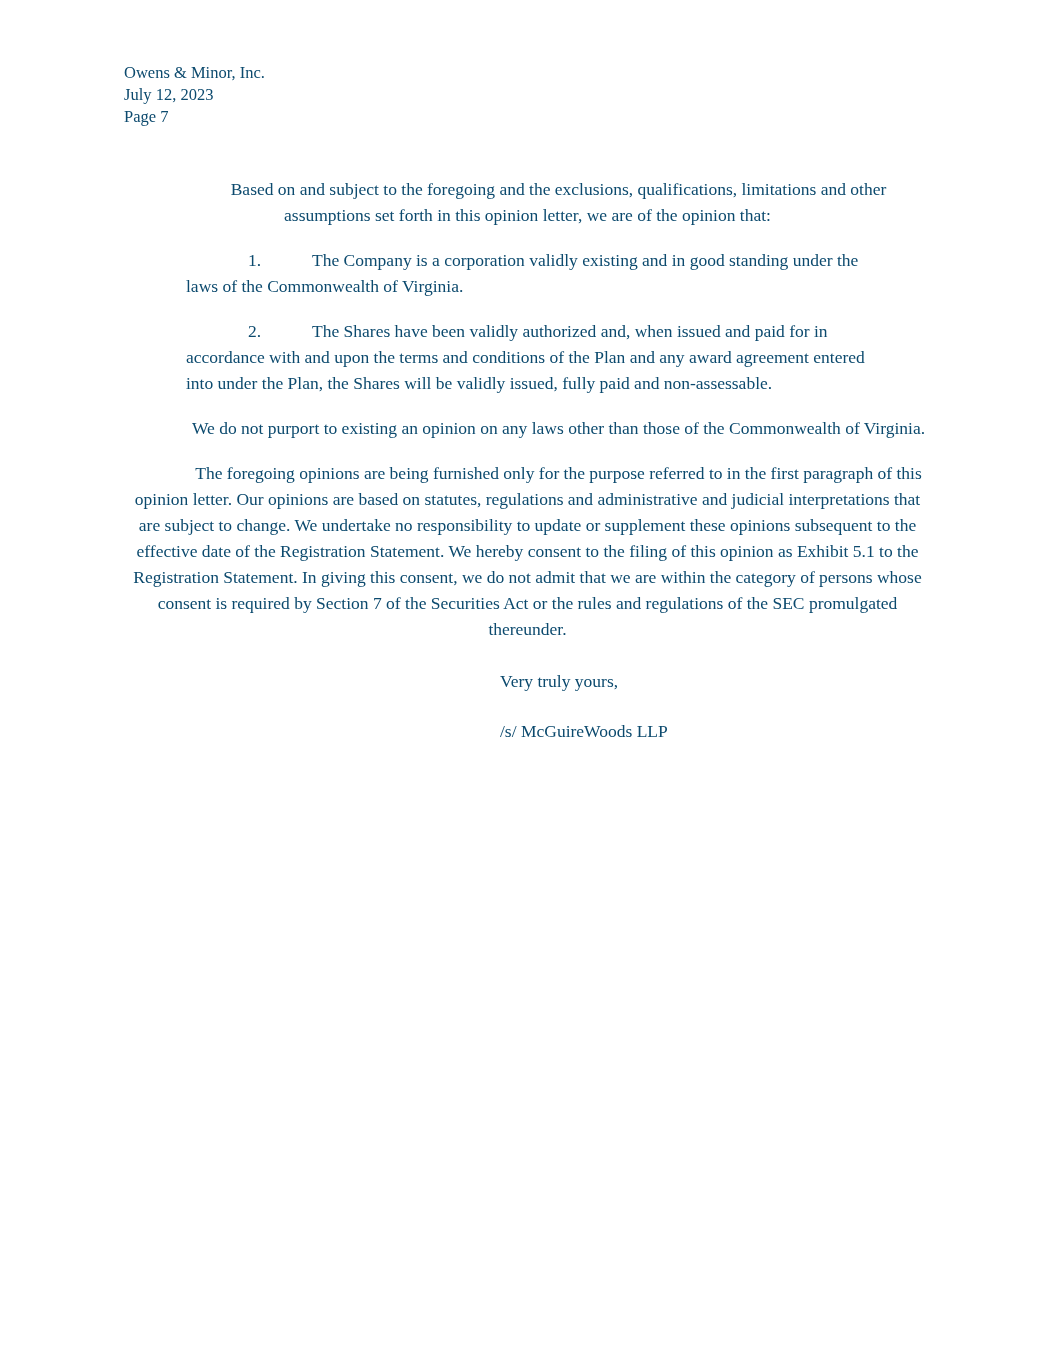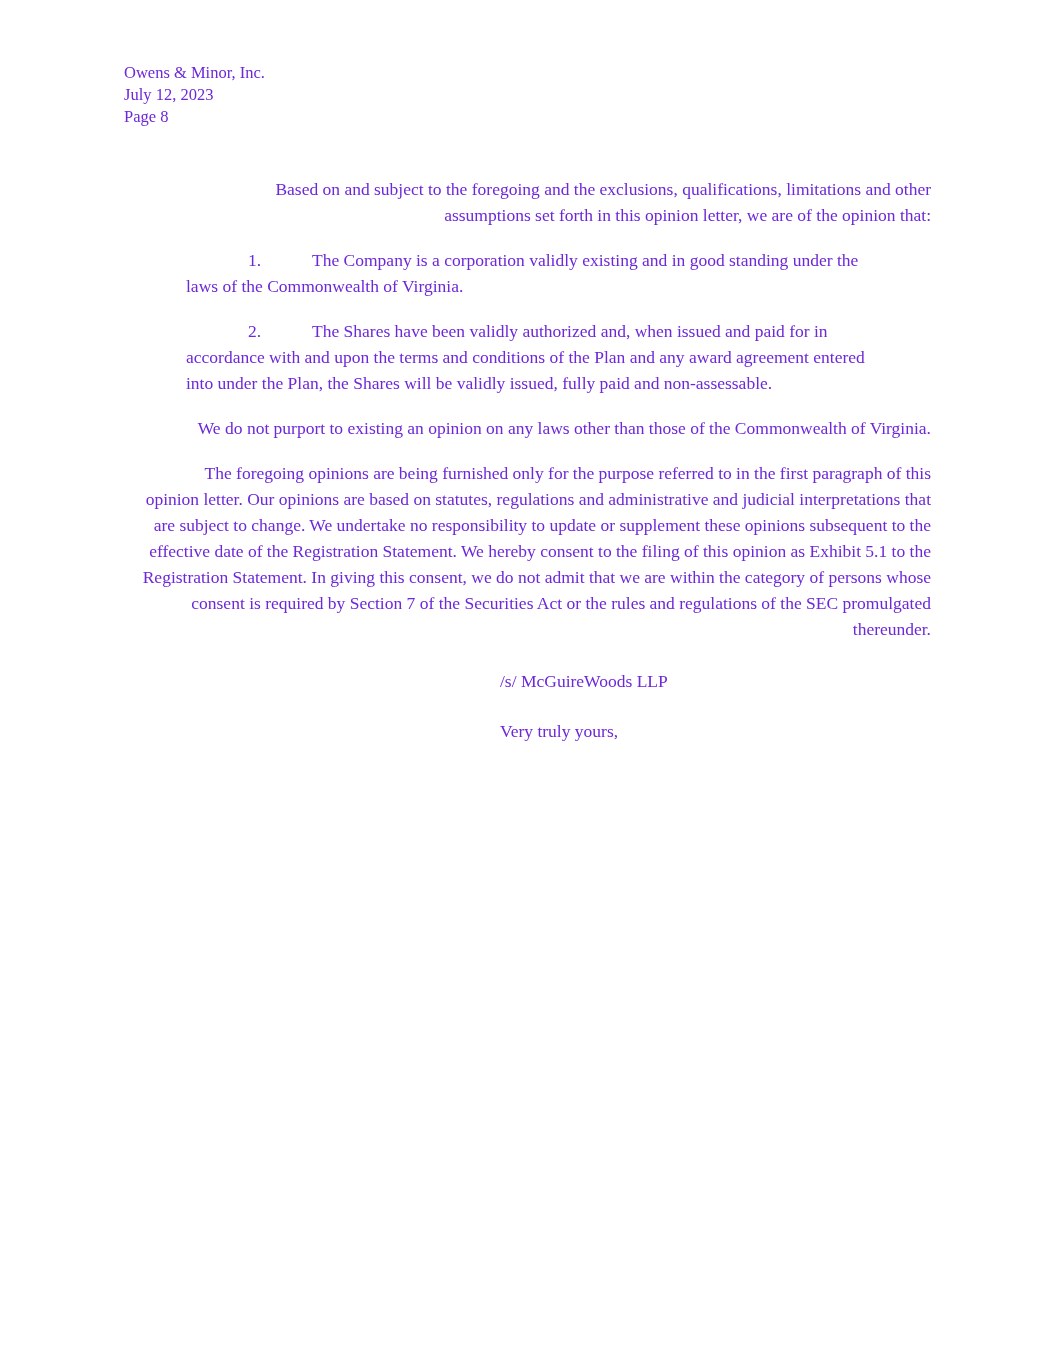--- a/index.html
+++ b/index.html
@@ -6,38 +6,38 @@
     margin: 0;
     padding: 0;
     background: #ffffff;
   }
   .page {
     position: relative;
     width: 1055px;
     height: 1365px;
     background: #ffffff;
     font-family: "Liberation Serif", "DejaVu Serif", serif;
-    color: #6d28d9;
+    color: #0c4a6e;
     font-size: 17.5px;
     line-height: 26px;
     box-sizing: border-box;
     padding: 62px 124px 0 124px;
   }
   .letter-header {
     margin: 0 0 48px 0;
   }
   .letter-header div {
     margin: 0;
     line-height: 22px;
     font-size: 16.5px;
   }
   p.para {
     margin: 0 0 19px 0;
     text-indent: 62px;
-    text-align: right;
+    text-align: center;
   }
   p.list-item {
     margin: 0 62px 19px 62px;
     text-indent: 0;
     text-align: left;
   }
   p.list-item .num {
     display: inline-block;
     margin-left: 62px;
     width: 64px;
@@ -51,31 +51,31 @@
   }
 </style>
 </head>
 <body>
 
 <div class="page">
 
   <div class="letter-header">
     <div>Owens &amp; Minor, Inc.</div>
     <div>July 12, 2023</div>
-    <div>Page 8</div>
+    <div>Page 7</div>
   </div>
 
   <p class="para">Based on and subject to the foregoing and the exclusions, qualifications, limitations and other assumptions set forth in this opinion letter, we are of the opinion that:</p>
 
   <p class="list-item"><span class="num">1.</span><span>The Company is a corporation validly existing and in good standing under the laws of the Commonwealth of Virginia.</span></p>
 
   <p class="list-item"><span class="num">2.</span><span>The Shares have been validly authorized and, when issued and paid for in accordance with and upon the terms and conditions of the Plan and any award agreement entered into under the Plan, the Shares will be validly issued, fully paid and non-assessable.</span></p>
 
   <p class="para">We do not purport to existing an opinion on any laws other than those of the Commonwealth of Virginia.</p>
 
   <p class="para">The foregoing opinions are being furnished only for the purpose referred to in the first paragraph of this opinion letter. Our opinions are based on statutes, regulations and administrative and judicial interpretations that are subject to change. We undertake no responsibility to update or supplement these opinions subsequent to the effective date of the Registration Statement. We hereby consent to the filing of this opinion as Exhibit 5.1 to the Registration Statement. In giving this consent, we do not admit that we are within the category of persons whose consent is required by Section 7 of the Securities Act or the rules and regulations of the SEC promulgated thereunder.</p>
 
   <div class="closing-block">
+    <p>Very truly yours,</p>
     <p>/s/ McGuireWoods LLP</p>
-    <p>Very truly yours,</p>
   </div>
 
 </div>
 
 </body></html>

